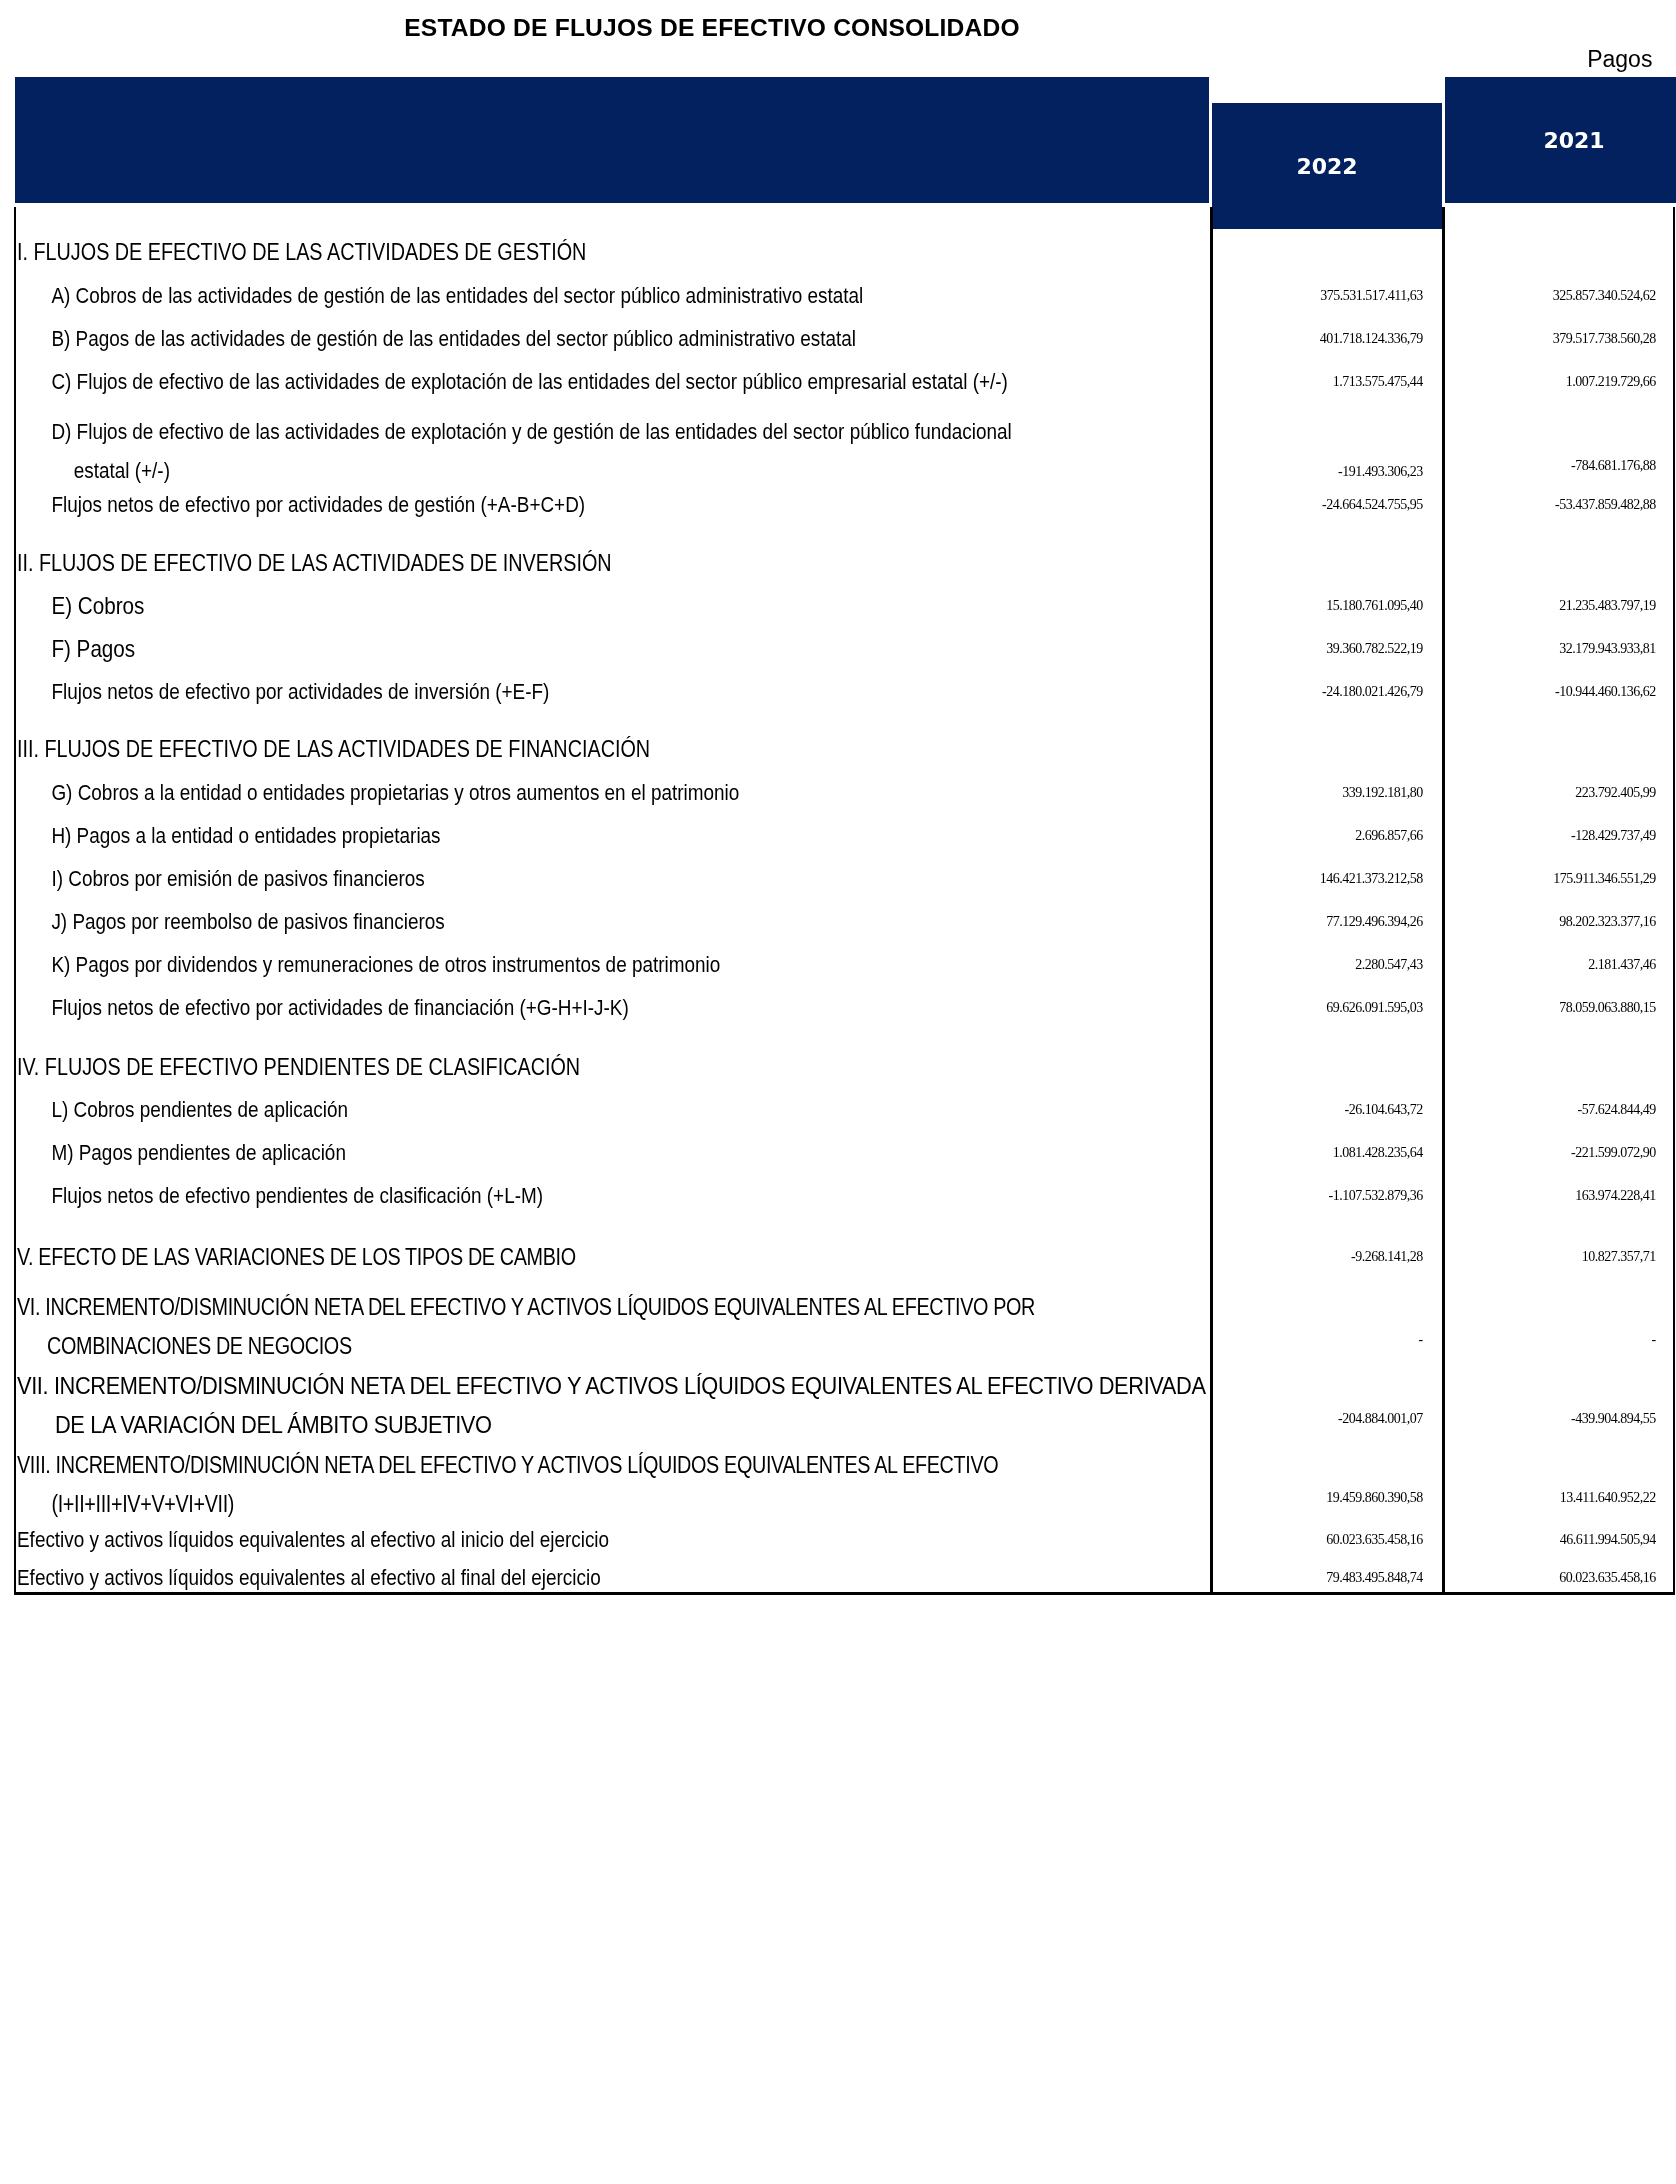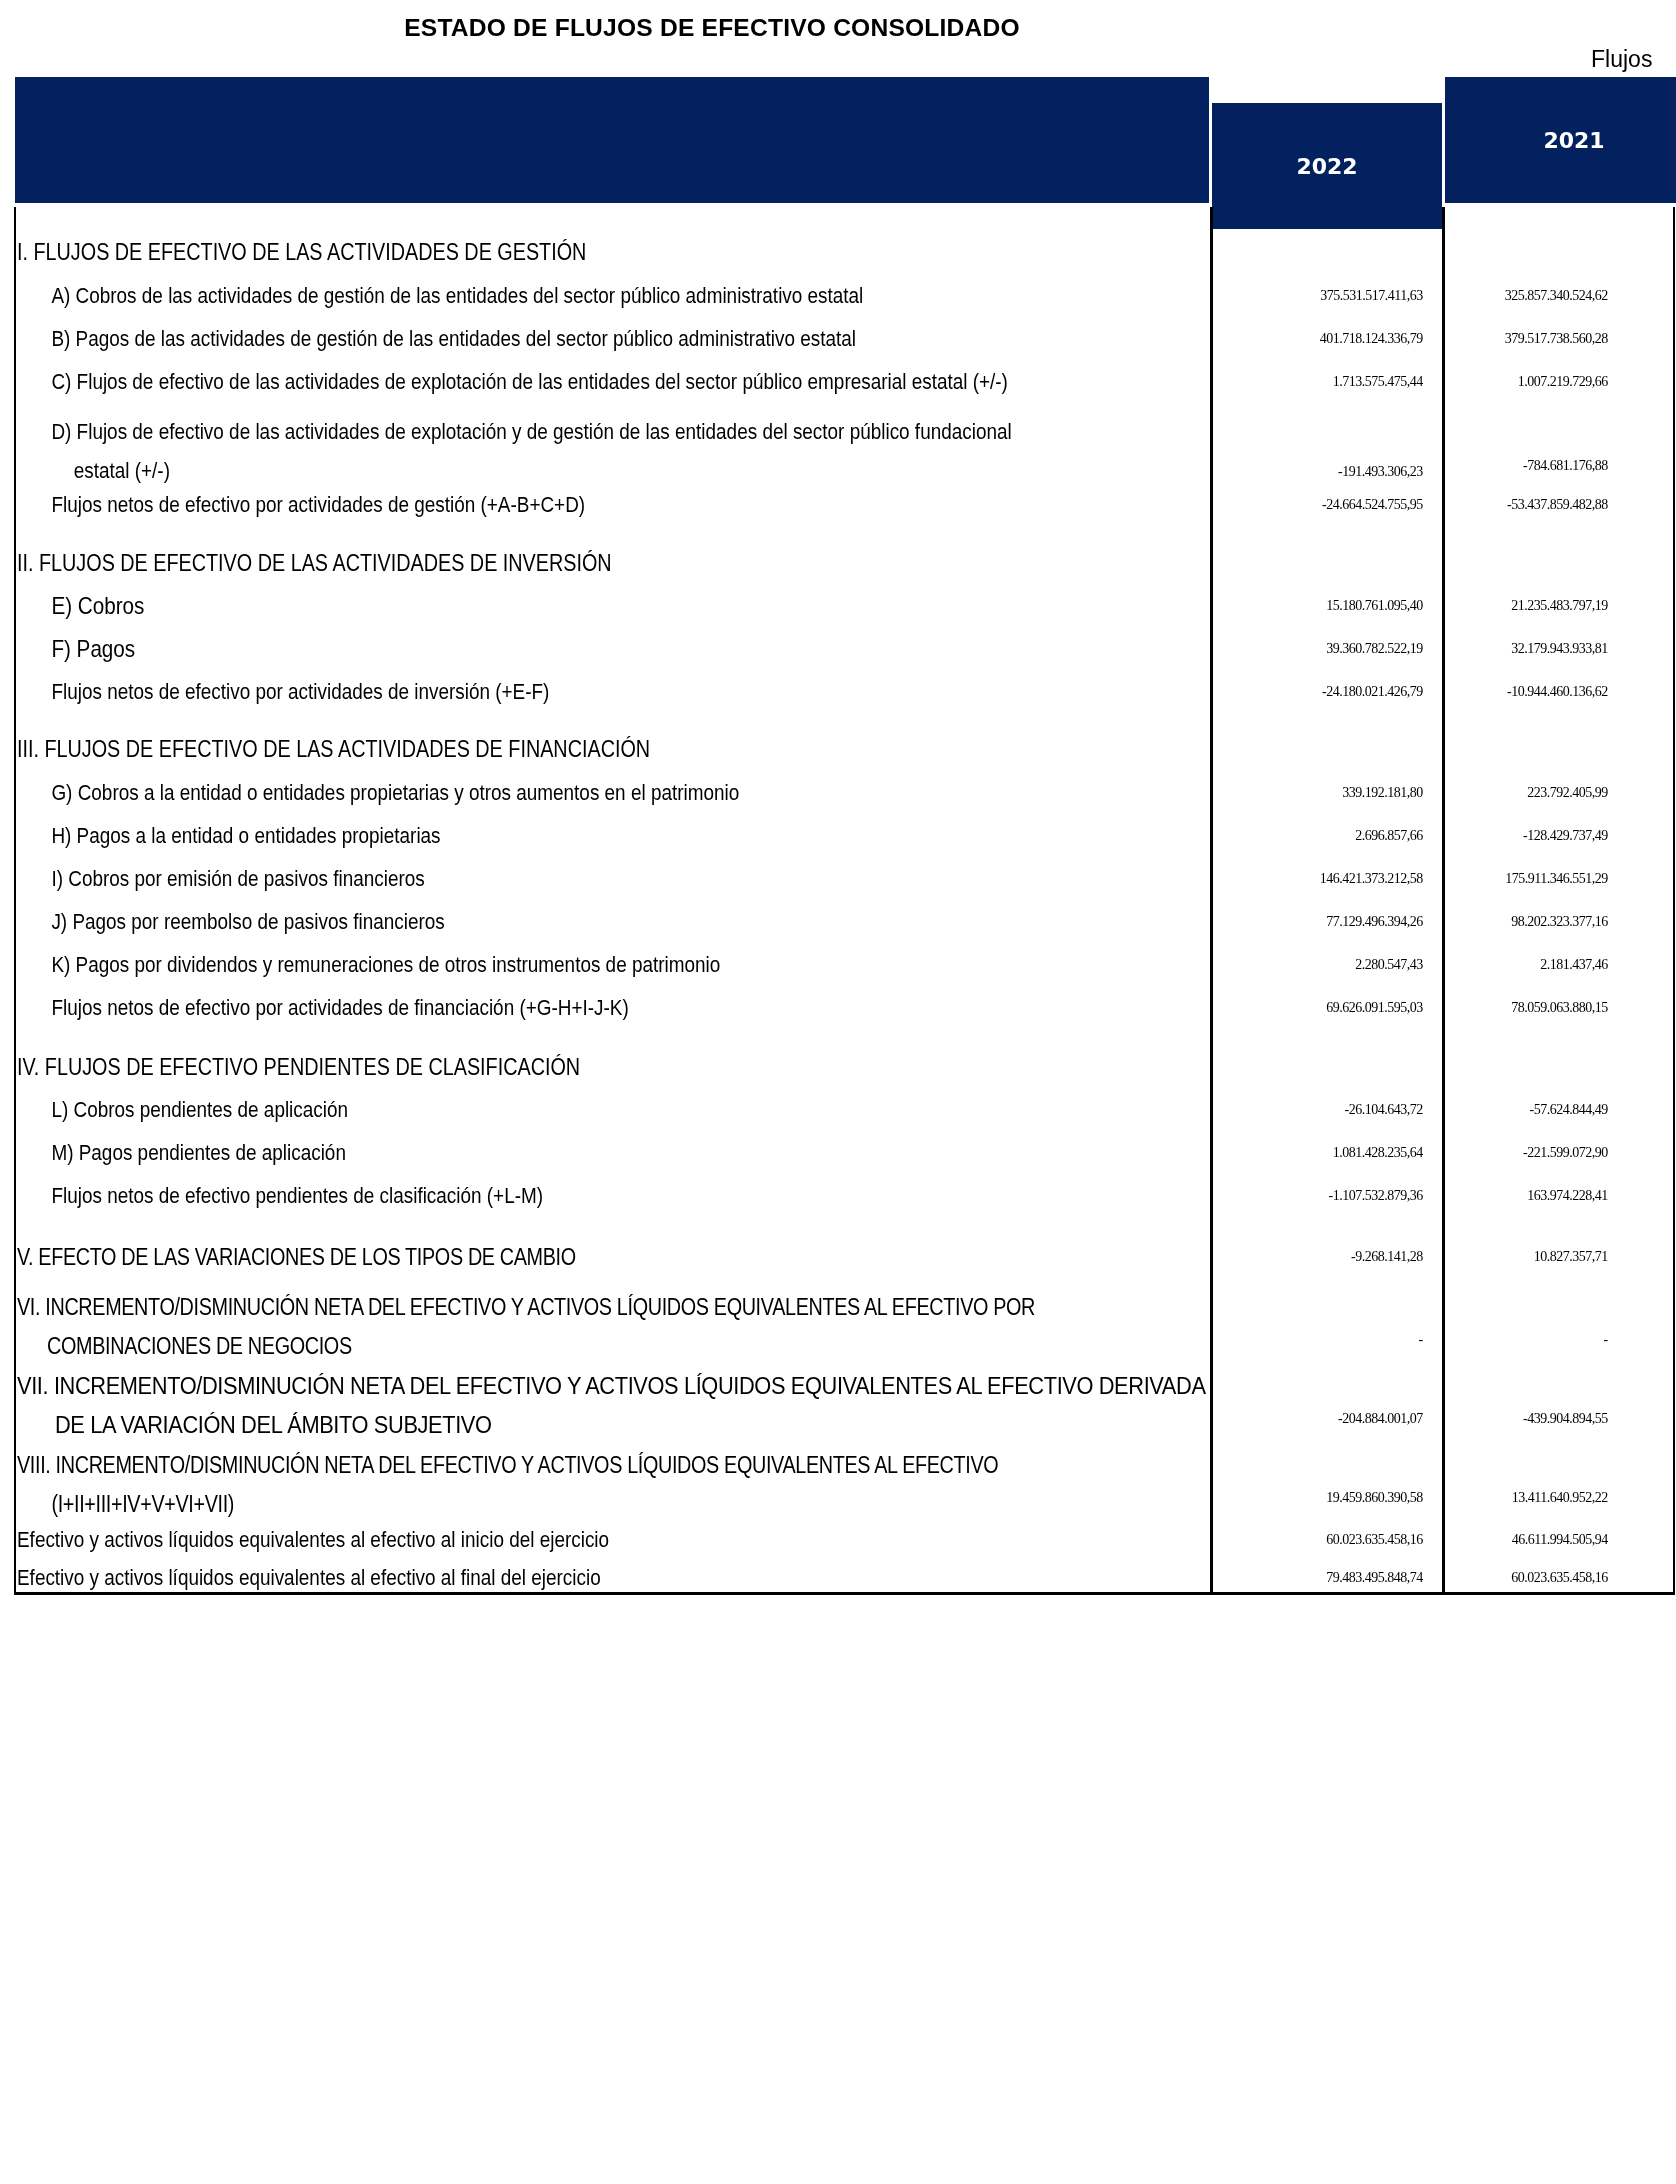--- a/index.html
+++ b/index.html
@@ -18,29 +18,29 @@
     .tbl { position: absolute; top: 207px; left: 14px; width: 1661px; height: 1388px;
            border-left: 2.6px solid #000; border-right: 2.6px solid #000; border-bottom: 3.5px solid #000; box-sizing: border-box; }
     .vline { position: absolute; top: 207px; width: 2.6px; height: 1388px; background: #000; }
     .row { position: absolute; left: 16.7px; width: 1656px; }
     .lbl { position: absolute; left: 0; width: 1189px; font-family: "Liberation Sans Narrow", "Liberation Sans", sans-serif;
            font-size: 22px; line-height: 26px; transform-origin: left top; white-space: nowrap; }
     .lbl span { display: block; }
     .num { position: absolute; width: 225px; text-align: right; font-family: Liberation Serif, serif;
            font-size: 14px; line-height: 26px; white-space: nowrap; letter-spacing: -0.5px; }
     .n1 { left: 1181px; }
-    .n2 { left: 1366px; }
+    .n2 { left: 1414px; }
     .ind1 { padding-left: 40px; }
     .sec { letter-spacing: -0.4px; }
   </style>
 </head>
 <body>
 
 <div class="title">ESTADO DE FLUJOS DE EFECTIVO CONSOLIDADO</div>
-<div class="unit">Flujos</div>
+<div class="unit">Pagos</div>
 
 <div class="header">
   <div class="hcell label"></div>
   <div class="hcell y1">2022</div>
   <div class="hcell y2">2021</div>
 </div>
 
 <div class="tbl"></div>
 <div class="vline" style="left:1210px"></div>
 <div class="vline" style="left:1442px"></div>

